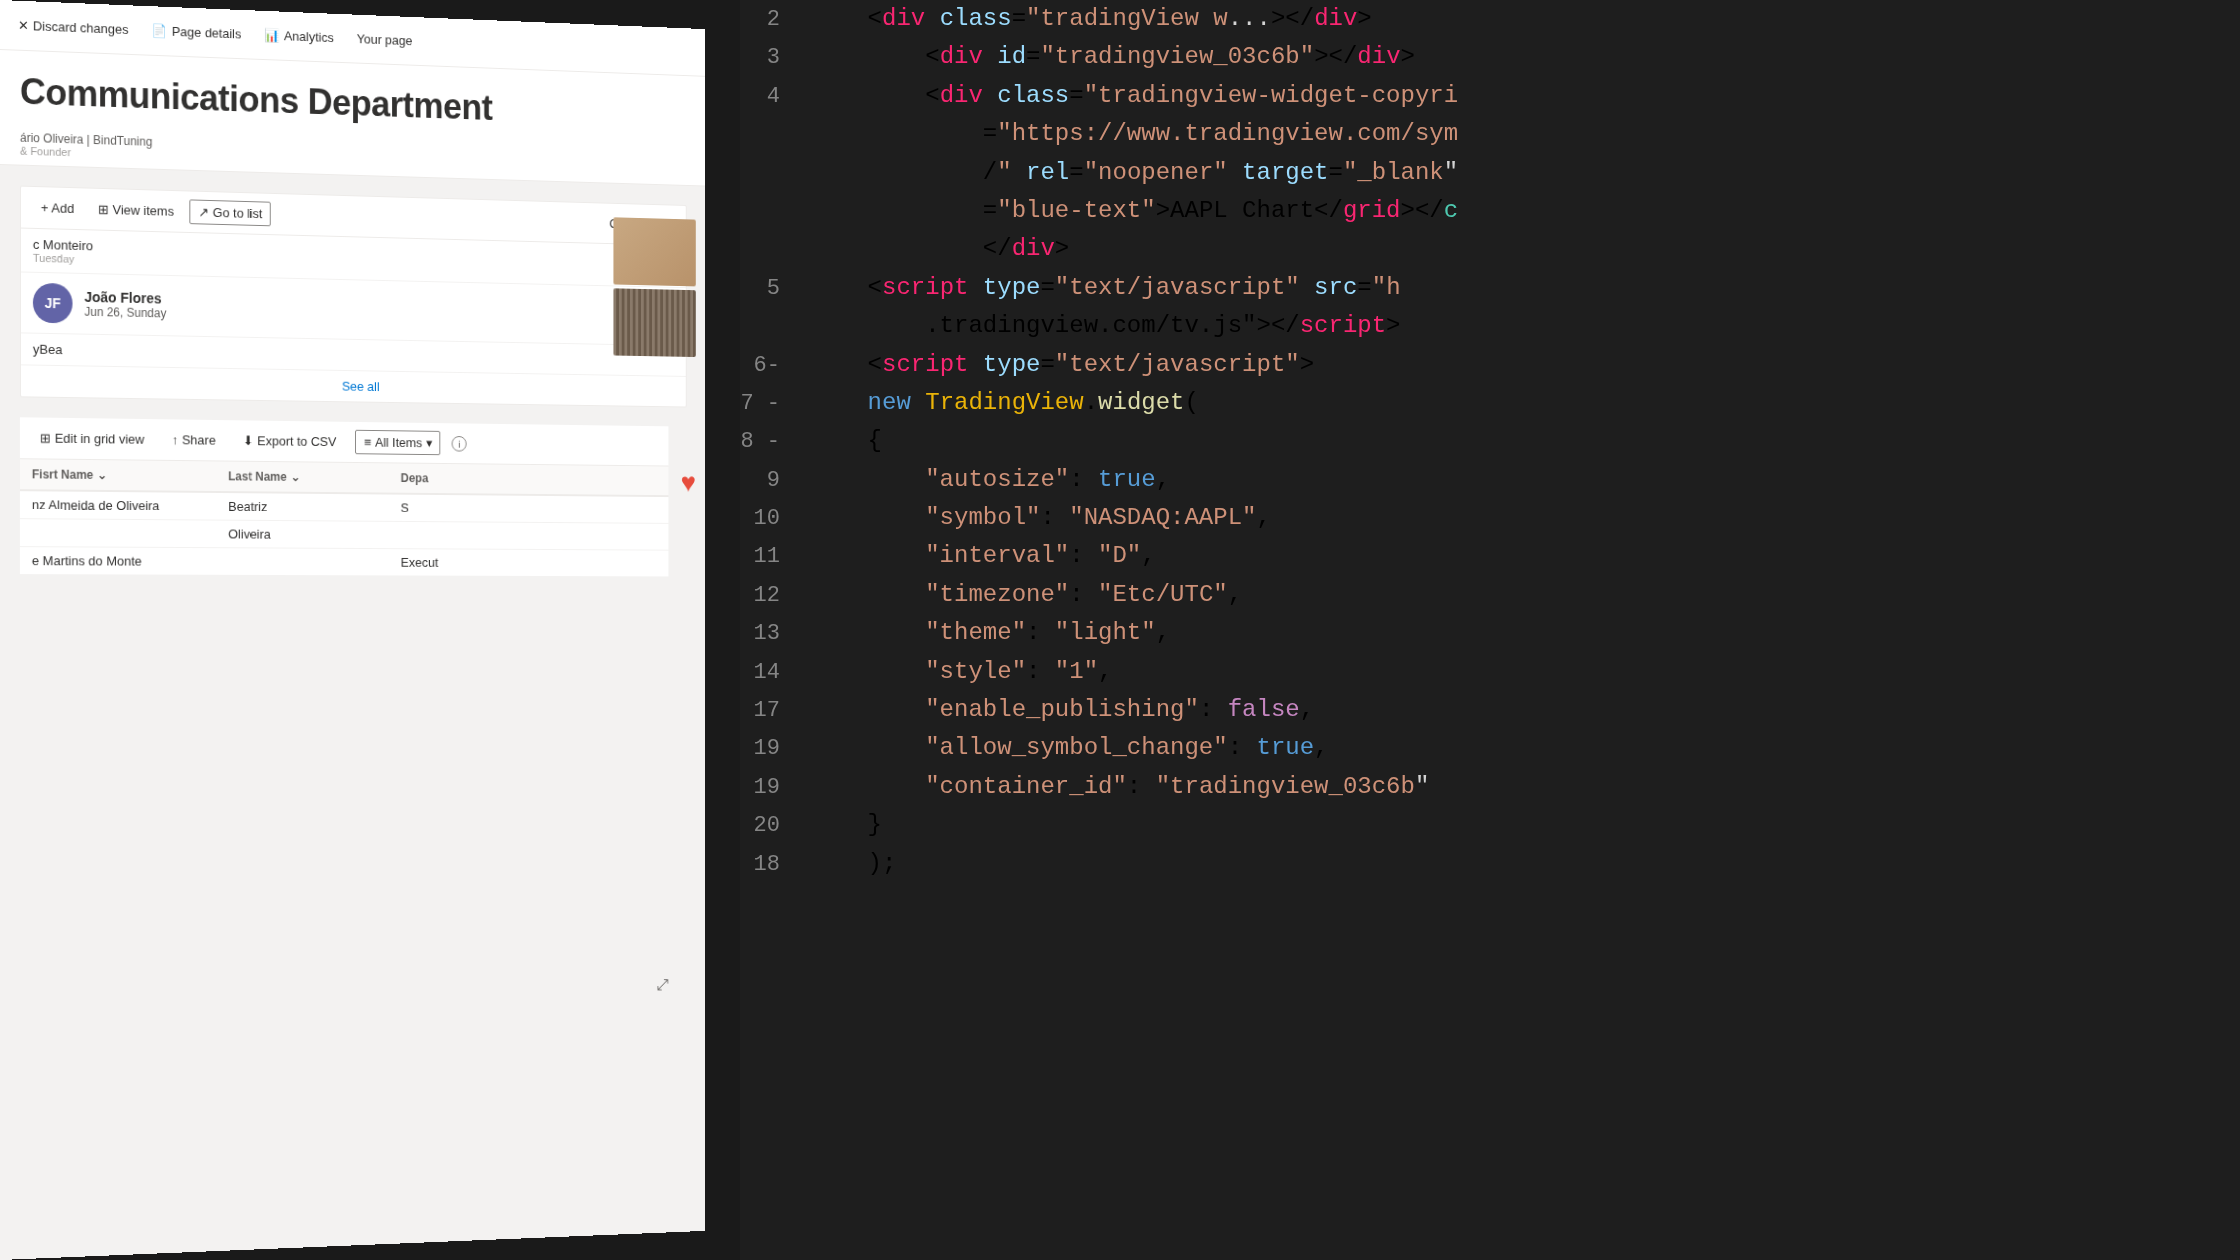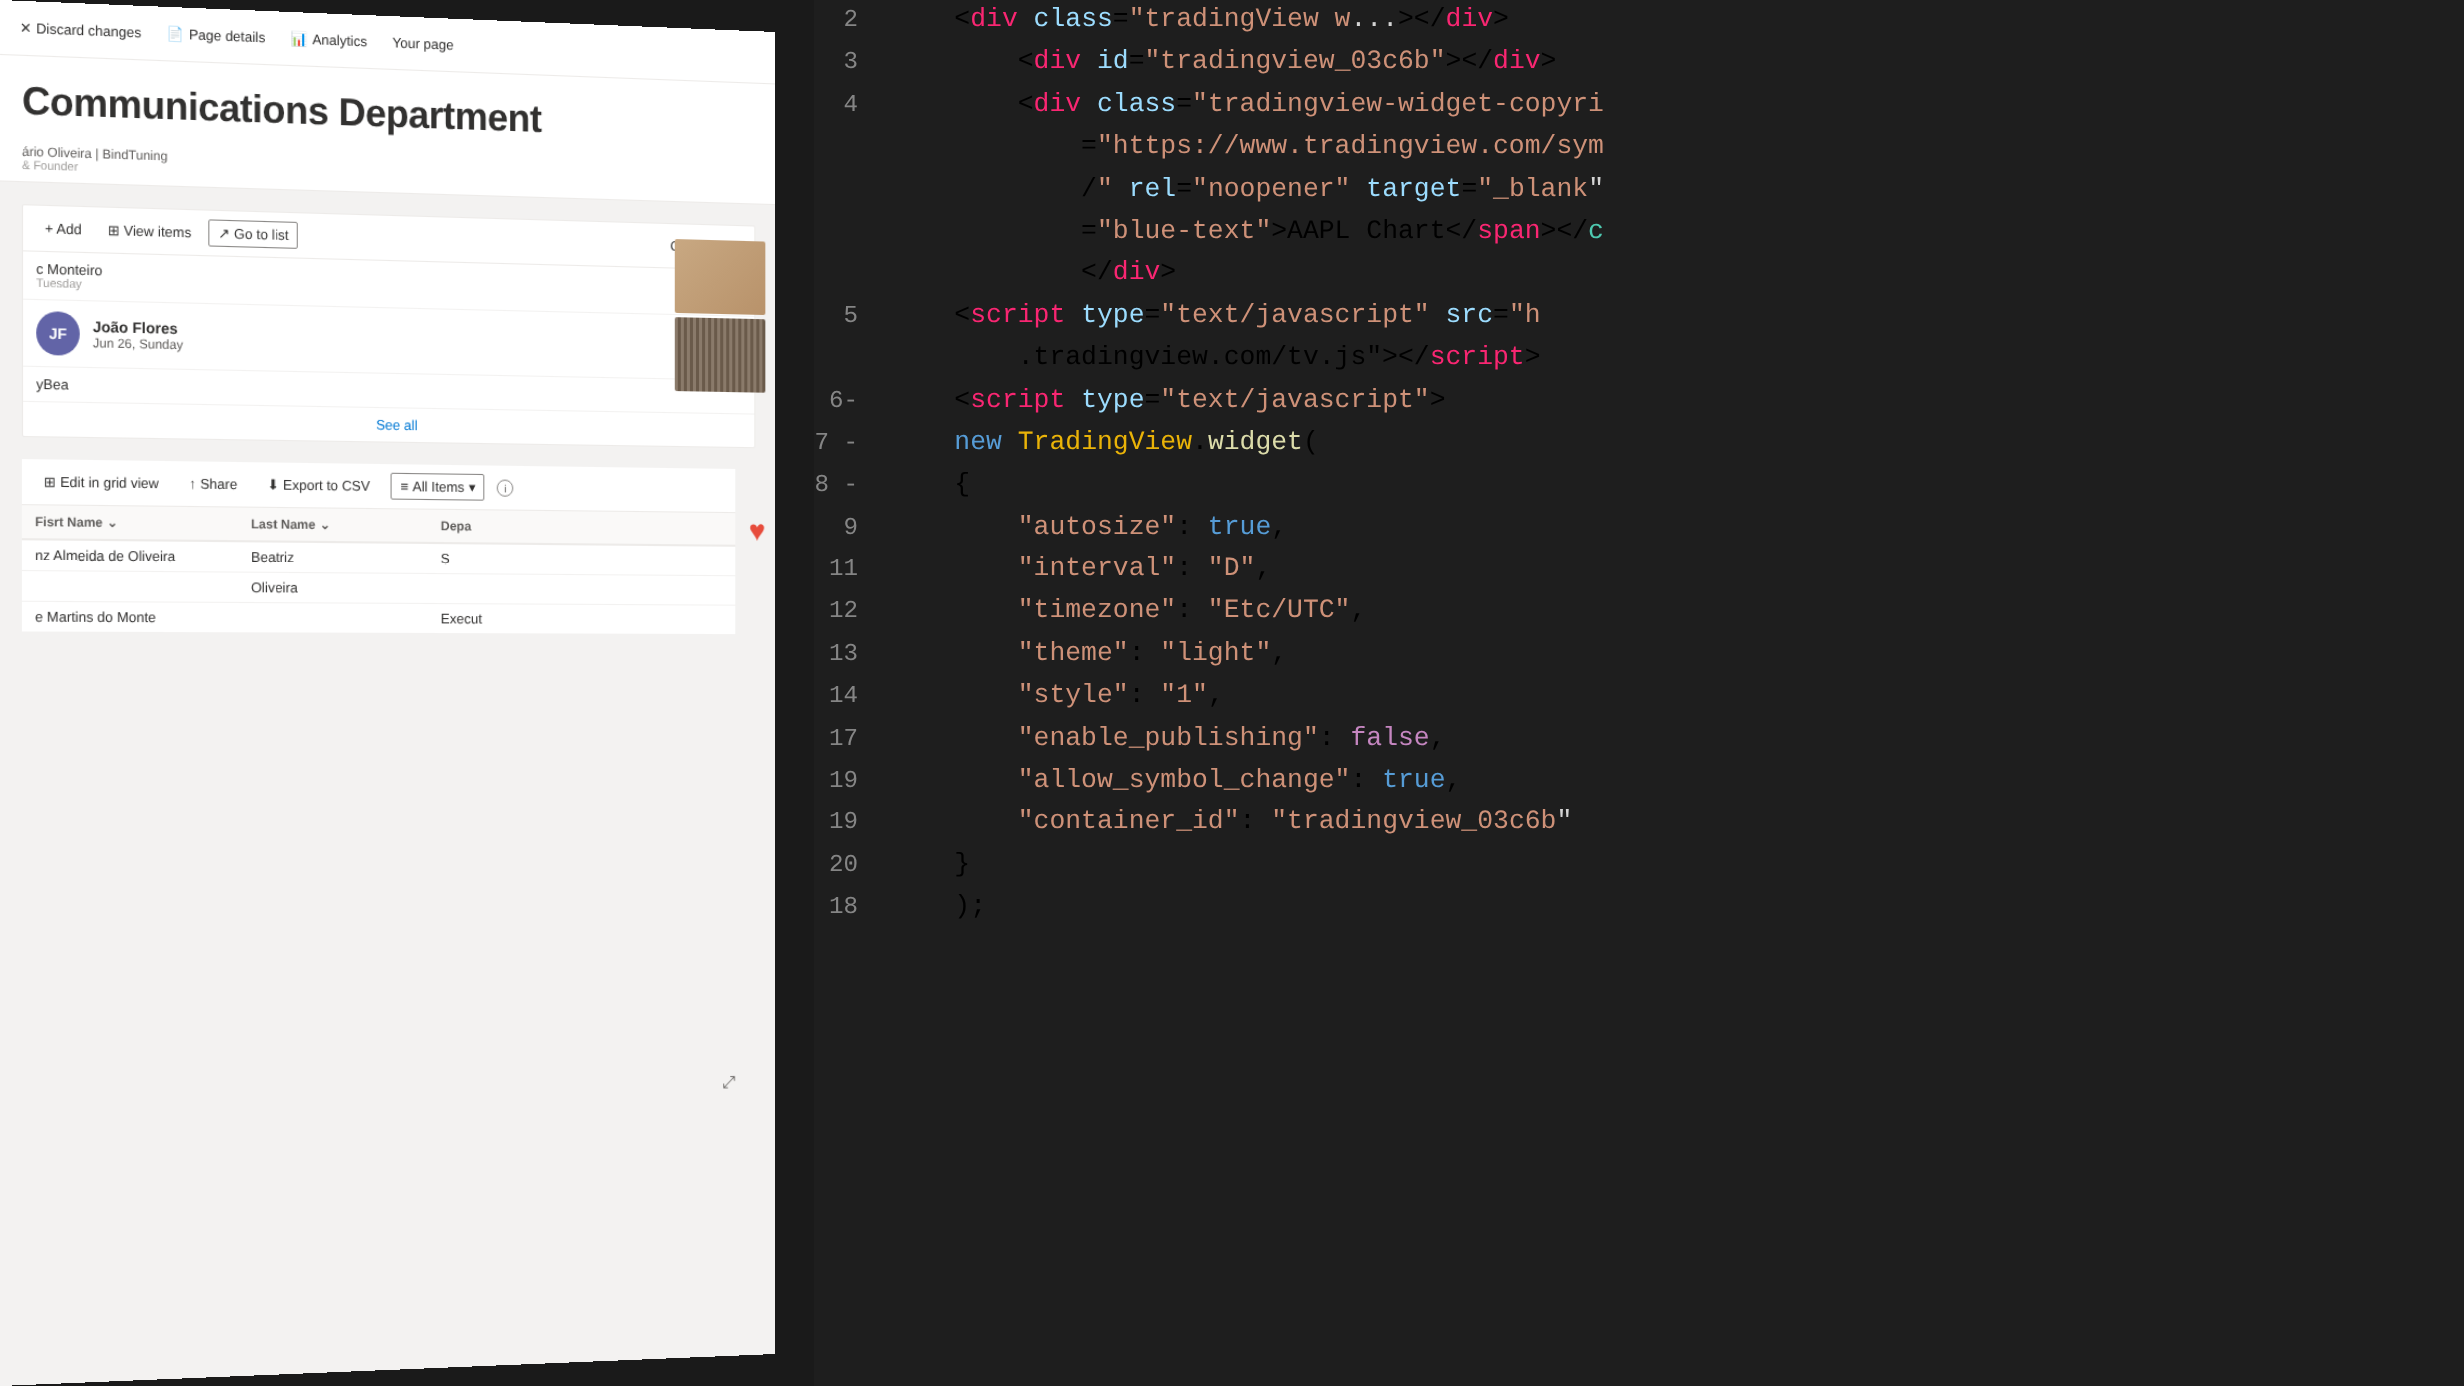--- a/index.html
+++ b/index.html
@@ -511,21 +511,21 @@
       <span class="line-content">            =<span style="color:#ce9178">"https://www.tradingview.com/sym</span></span>
     </div>
 
     <div class="line">
       <span class="line-number"></span>
       <span class="line-content">            /<span style="color:#ce9178">"</span> <span style="color:#9cdcfe">rel</span>=<span style="color:#ce9178">"noopener"</span> <span style="color:#9cdcfe">target</span>=<span style="color:#ce9178">"_blank</span><span style="color:#d4d4d4">"</span></span>
     </div>
 
     <div class="line">
       <span class="line-number"></span>
-      <span class="line-content">            =<span style="color:#ce9178">"blue-text"</span>&gt;AAPL Chart&lt;/<span style="color:#f92672">span</span>&gt;&lt;/<span style="color:#4ec9b0">c</span></span>
+      <span class="line-content">            =<span style="color:#ce9178">"blue-text"</span>&gt;AAPL Chart&lt;/<span style="color:#f92672">grid</span>&gt;&lt;/<span style="color:#4ec9b0">c</span></span>
     </div>
 
     <div class="line">
       <span class="line-number"></span>
       <span class="line-content">            &lt;/<span style="color:#f92672">div</span>&gt;</span>
     </div>
 
     <div class="line">
       <span class="line-number">5</span>
       <span class="line-content">    &lt;<span style="color:#f92672">script</span> <span style="color:#9cdcfe">type</span>=<span style="color:#ce9178">"text/javascript"</span> <span style="color:#9cdcfe">src</span>=<span style="color:#ce9178">"h</span></span>
@@ -549,20 +549,24 @@
     <div class="line">
       <span class="line-number">8 -</span>
       <span class="line-content">    {</span>
     </div>
 
     <div class="line">
       <span class="line-number">9</span>
       <span class="line-content">        <span style="color:#ce9178">"autosize"</span>: <span style="color:#569cd6">true</span>,</span>
     </div>
 
+    <div class="line">
+      <span class="line-number">10</span>
+      <span class="line-content">        <span style="color:#ce9178">"symbol"</span>: <span style="color:#ce9178">"NASDAQ:AAPL"</span>,</span>
+    </div>
 
     <div class="line">
       <span class="line-number">11</span>
       <span class="line-content">        <span style="color:#ce9178">"interval"</span>: <span style="color:#ce9178">"D"</span>,</span>
     </div>
 
     <div class="line">
       <span class="line-number">12</span>
       <span class="line-content">        <span style="color:#ce9178">"timezone"</span>: <span style="color:#ce9178">"Etc/UTC"</span>,</span>
     </div>

